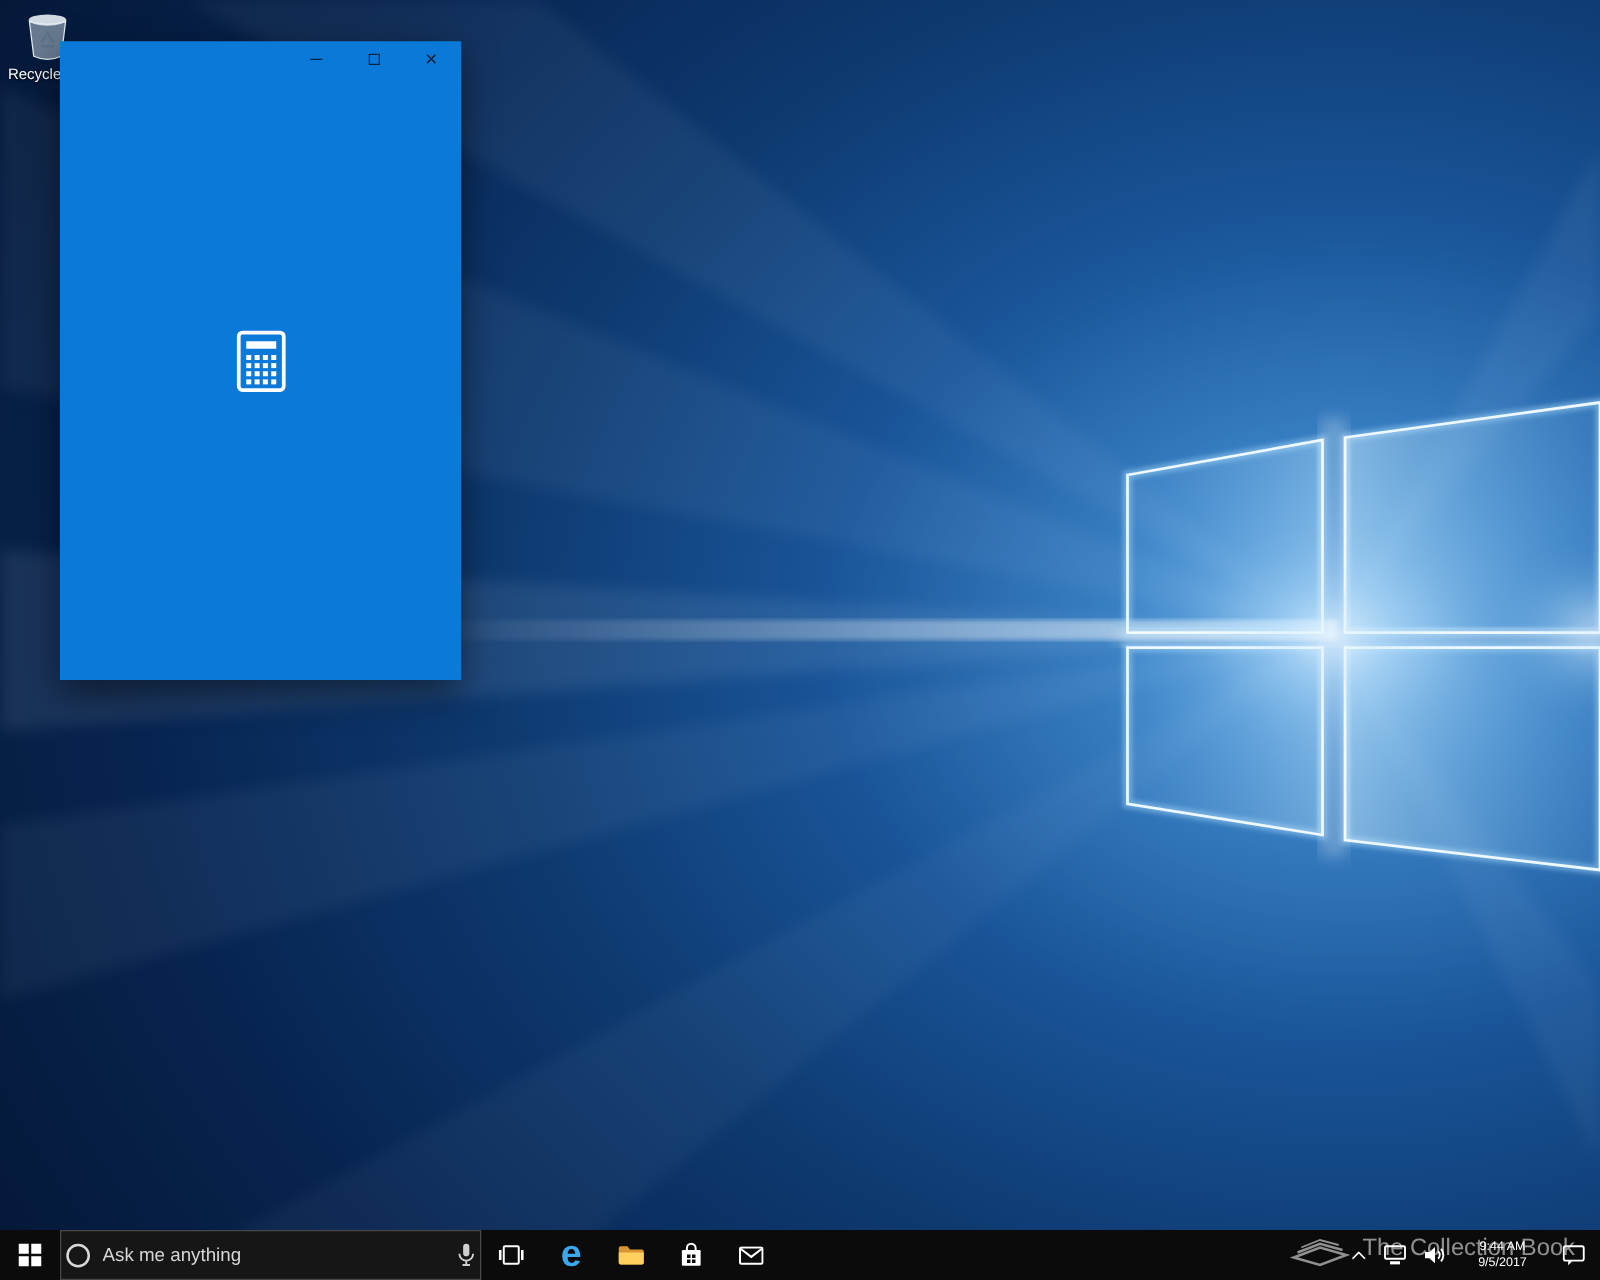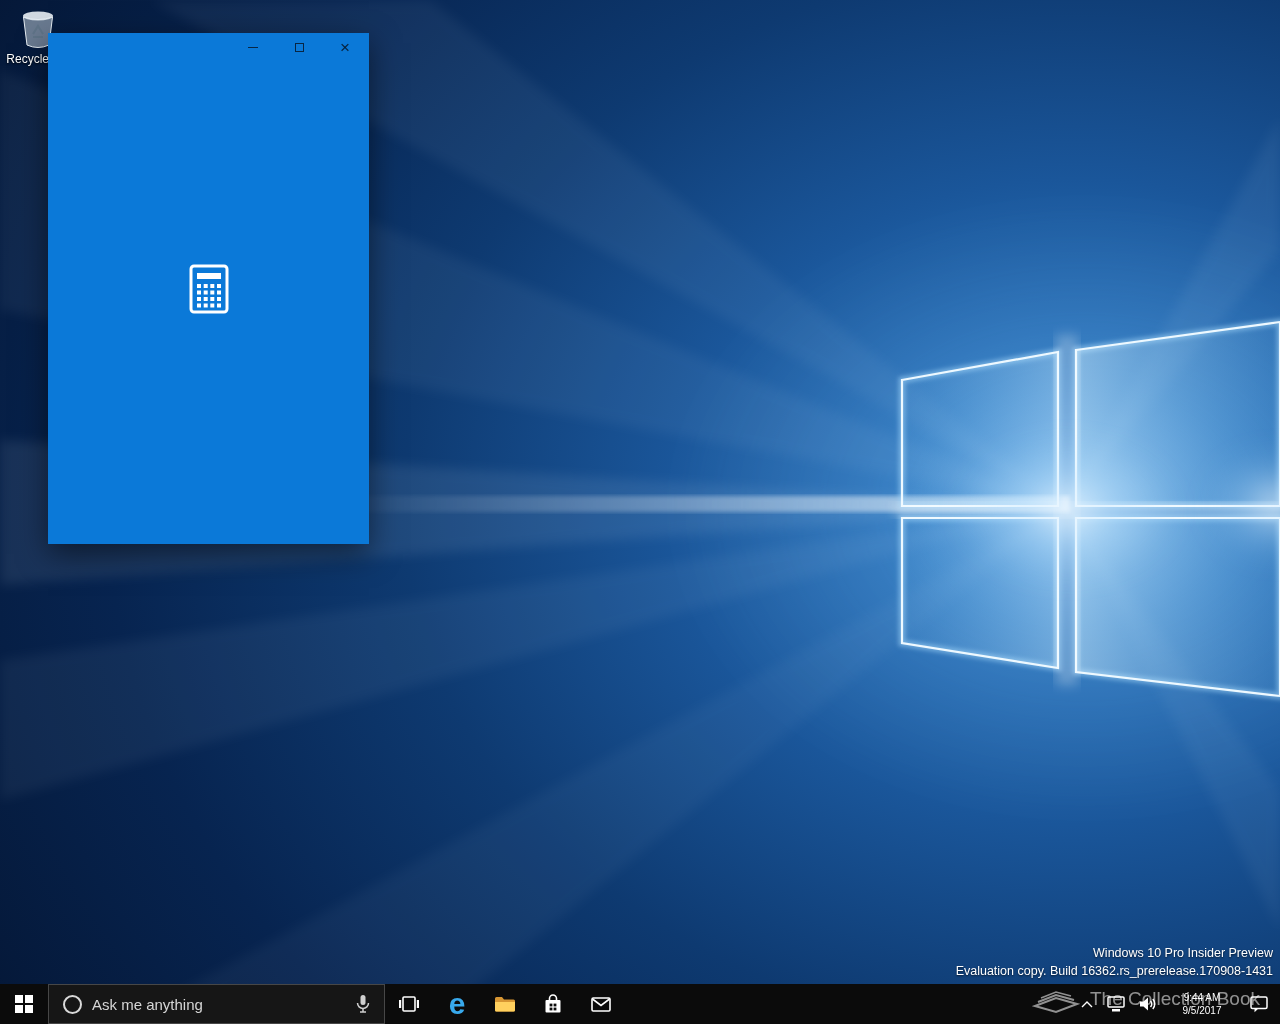--- a/index.html
+++ b/index.html
@@ -32,21 +32,21 @@
     color:#fff; font-size:12.5px; line-height:18px; text-shadow:0 1px 2px rgba(0,0,0,.65); }
 
   
   .taskbar { position:absolute; left:0; right:0; bottom:0; height:40px; background:#0b0b0b;
     display:flex; align-items:stretch; z-index:20; }
   .tb-btn { width:48px; display:flex; align-items:center; justify-content:center;
     background:transparent; border:none; cursor:pointer; }
   .win-logo { display:grid; grid-template-columns:8px 8px; grid-template-rows:8px 8px; gap:1.6px; }
   .win-logo i { background:#fff; display:block; }
   .search-box { width:337px; background:#161616; border:1px solid #474747; display:flex;
-    align-items:center; gap:10px; padding:0 14px; cursor:text; }
+    align-items:center; gap:10px; padding:0 4px; cursor:text; }
   .cortana-ring { width:19px; height:19px; border:2px solid #d9d9d9; border-radius:50%; flex:0 0 auto; }
   .search-box input { flex:1; background:transparent; border:none; outline:none;
     color:#e8e8e8; font-size:15px; font-family:inherit; min-width:0; }
   .search-box input::placeholder { color:#d6d6d6; }
   .edge-e { font-size:30px; font-weight:bold; color:#38a9ec; line-height:40px; }
   .tray { margin-left:auto; display:flex; align-items:stretch; padding-right:2px; }
   .tray-btn { display:flex; align-items:center; justify-content:center; background:transparent;
     border:none; cursor:pointer; }
   .tray-caret { width:26px; }
   .tray-ic { width:32px; }
@@ -174,24 +174,20 @@
         <button class="cap-btn">
           <span class="max-glyph"></span>
         </button>
         <button class="cap-btn">
           <span class="close-glyph">×</span>
         </button>
       </div>
     </div>
   </div>
 
-  <div class="eval-text">
-    <div>Windows 10 Pro Insider Preview</div>
-    <div>Evaluation copy. Build 16362.rs_prerelease.170908-1431</div>
-  </div>
 
   <div class="taskbar">
     <button class="tb-btn">
       <span class="win-logo">
           <i></i>
           <i></i>
           <i></i>
           <i></i>
         </span>
     </button>

